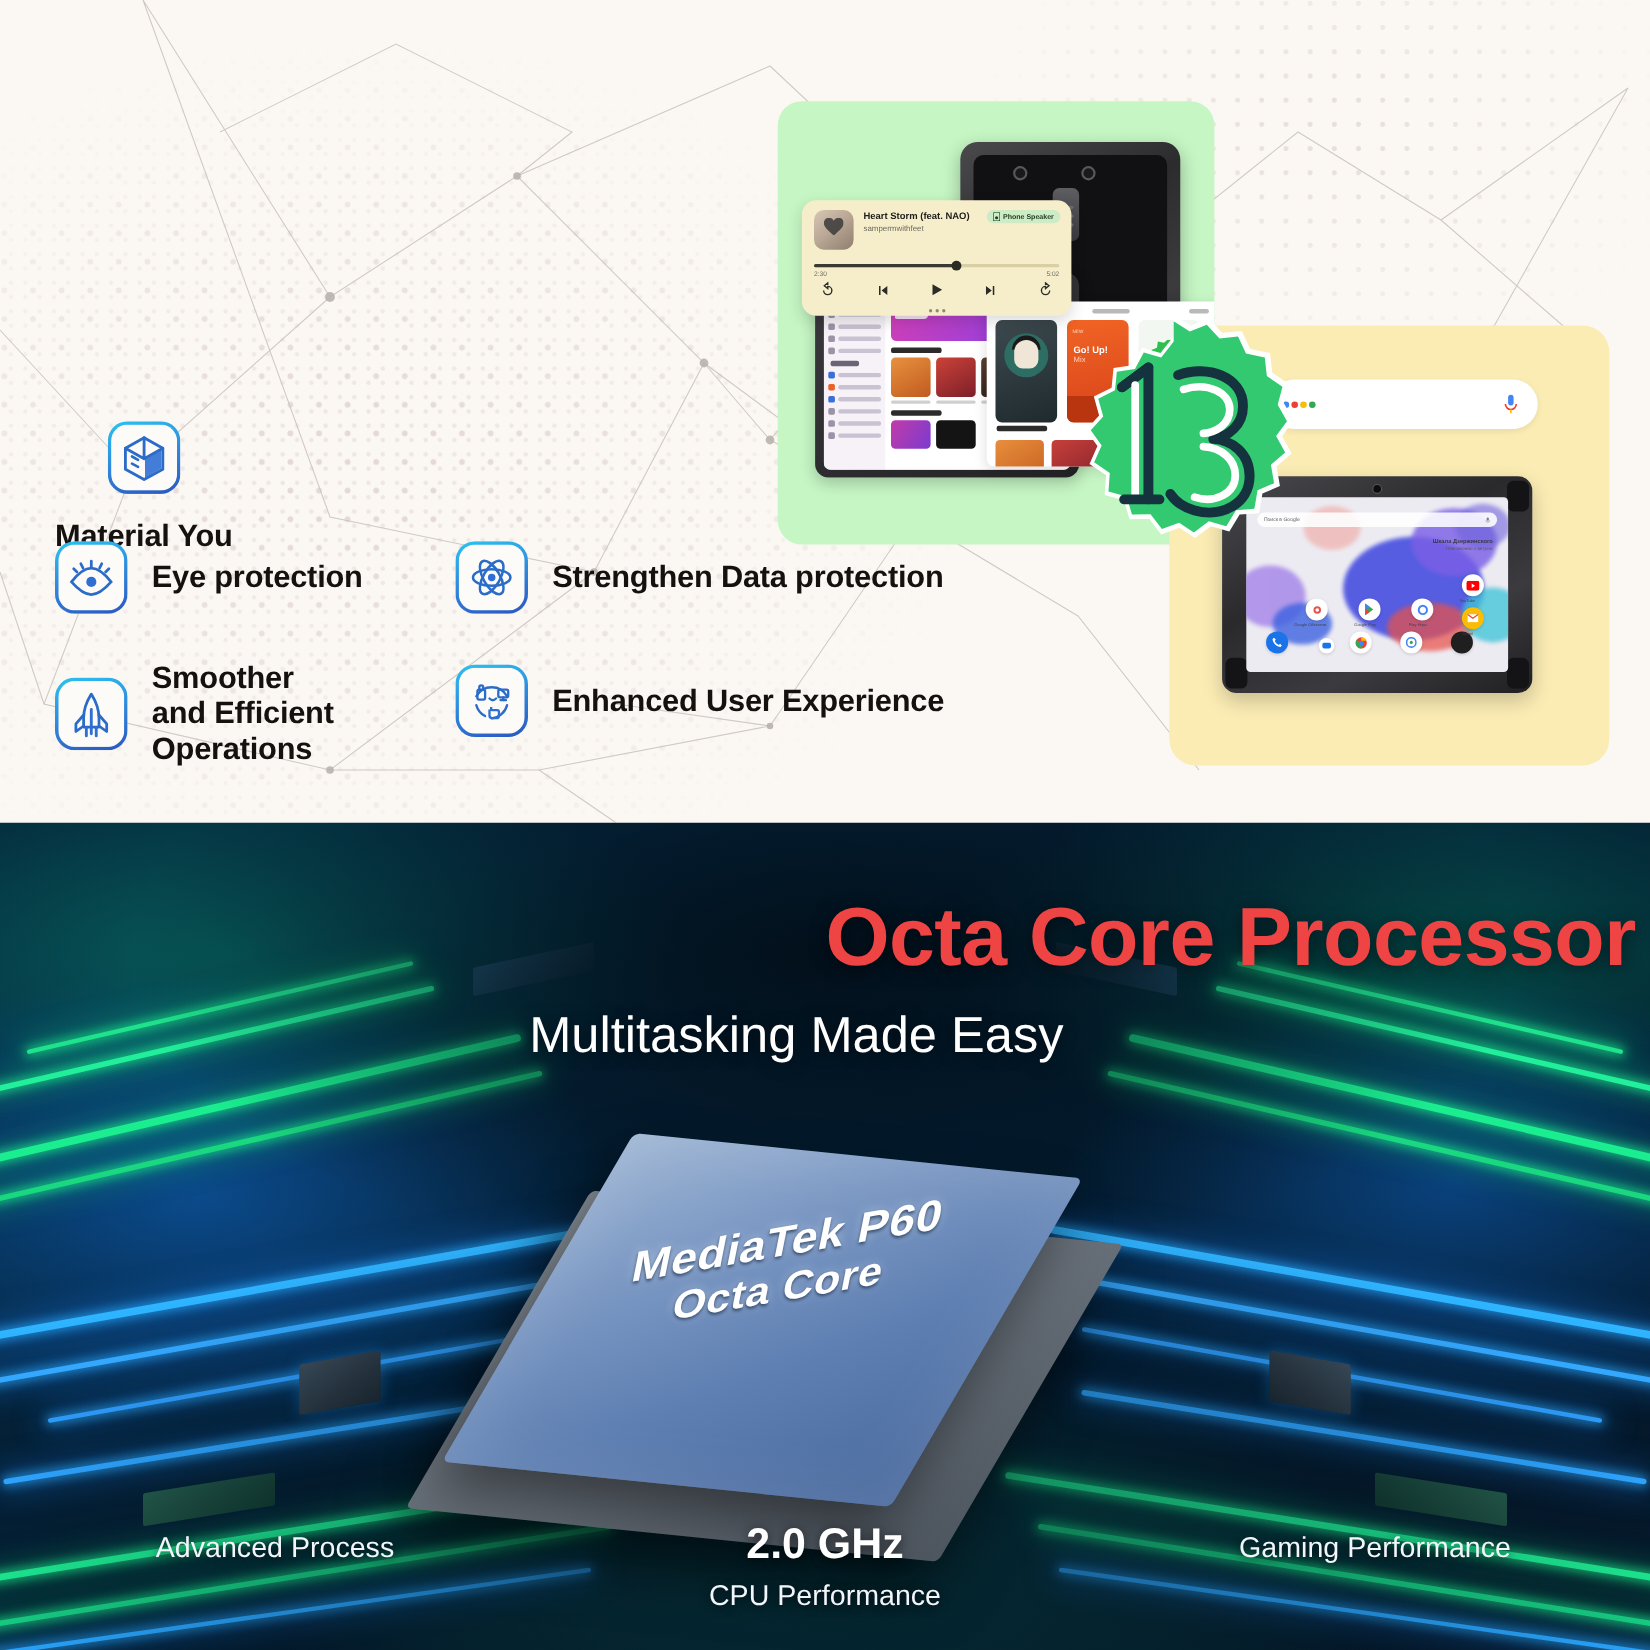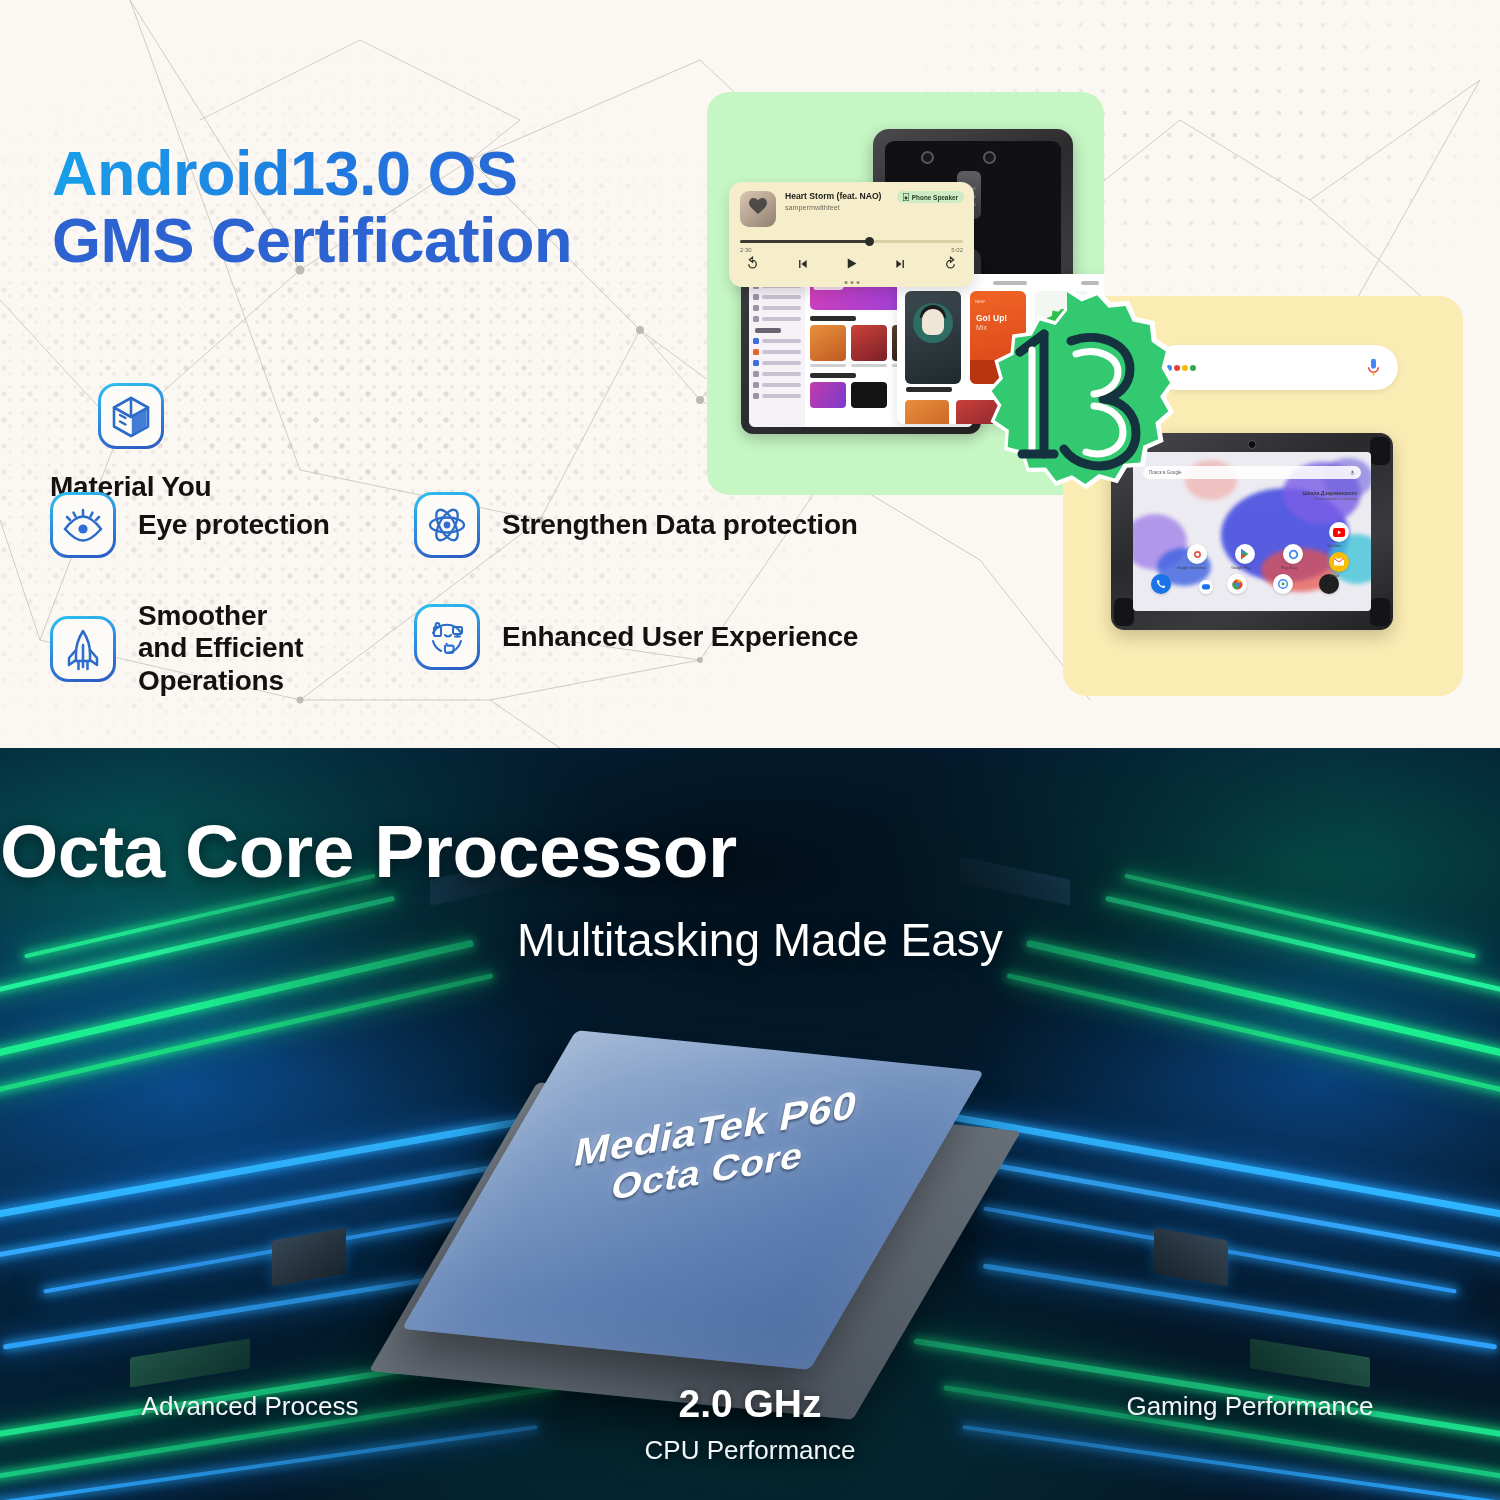--- a/index.html
+++ b/index.html
@@ -241,29 +241,28 @@
     position:absolute; inset:0;
     background:
       radial-gradient(ellipse 900px 420px at 750px 120px, rgba(2,14,24,.92), transparent 70%),
       radial-gradient(ellipse 1100px 520px at 750px 700px, rgba(3,18,30,.6), transparent 72%);
   }
   .trace{ position:absolute; border-radius:3px; }
   .glowg{ box-shadow:0 0 10px 2px rgba(25,240,140,.75), 0 0 26px 6px rgba(20,200,120,.35); }
   .glowb{ box-shadow:0 0 10px 2px rgba(40,170,255,.75), 0 0 28px 7px rgba(30,130,240,.38); }
 
   #proc-title{
-    position:absolute; left:0; top:60px; width:1487px; text-align:left;
-    font-size:75px; font-weight:bold; color:#ffffff; letter-spacing:-.5px;
+    position:absolute; left:0; top:60px; width:1487px; text-align:right;
+    font-size:75px; font-weight:bold; color:#ef4444; letter-spacing:-.5px;
     text-shadow:0 3px 16px rgba(0,0,0,.55);
   }
   #proc-sub{
     position:absolute; left:0; top:165px; width:1448px; text-align:center;
     font-size:46px; color:#fff; font-weight:normal;
     text-shadow:0 2px 14px rgba(0,0,0,.5);
-    margin-left:36px;
   }
 
   
   #chip-wrap{ position:absolute; left:330px; top:262px; width:840px; height:420px; }
   #chip-die{
     position:absolute; left:148px; top:40px; width:430px; height:300px;
     background:linear-gradient(150deg,#9FB6D4 0%,#7C99C4 30%,#5E7FB2 62%,#4A6A9E 100%);
     transform:skewX(-26deg) rotate(5.5deg);
     border-radius:6px;
     box-shadow:0 22px 46px rgba(0,0,0,.45), inset 0 0 60px rgba(255,255,255,.12);
@@ -318,24 +317,20 @@
         <circle cx="700" cy="400" r="4"></circle>
       <circle cx="830" cy="470" r="4.5"></circle>
         <circle cx="960" cy="430" r="4"></circle>
       <circle cx="1100" cy="420" r="3.5"></circle>
         <circle cx="700" cy="660" r="3"></circle>
       <circle cx="300" cy="700" r="3.5"></circle>
         <circle cx="1030" cy="240" r="3"></circle>
     </g>
   </svg>
 
-  <div id="headline">
-    <div class="ln ln1">Android13.0 OS</div>
-    <div class="ln ln2">GMS Certification</div>
-  </div>
 
   <div class="feat" id="feat-material">
     <div class="ibox">
       <svg viewBox="0 0 60 60">
         <g fill="none" stroke="#2B6CC8" stroke-width="2.6" stroke-linejoin="round" stroke-linecap="round">
           <path d="M30 12 L47 21.5 V40.5 L30 50 L13 40.5 V21.5 Z"></path>
           <path d="M30 12 L30 31 L47 21.5 M30 31 L13 21.5"></path>
         </g>
         <path d="M30.8 31.5 L45.6 23.2 V39.8 L30.8 48.4 Z" fill="#2F6FD4" opacity=".9"></path>
         <g stroke="#2B6CC8" stroke-width="2.4" stroke-linecap="round">

